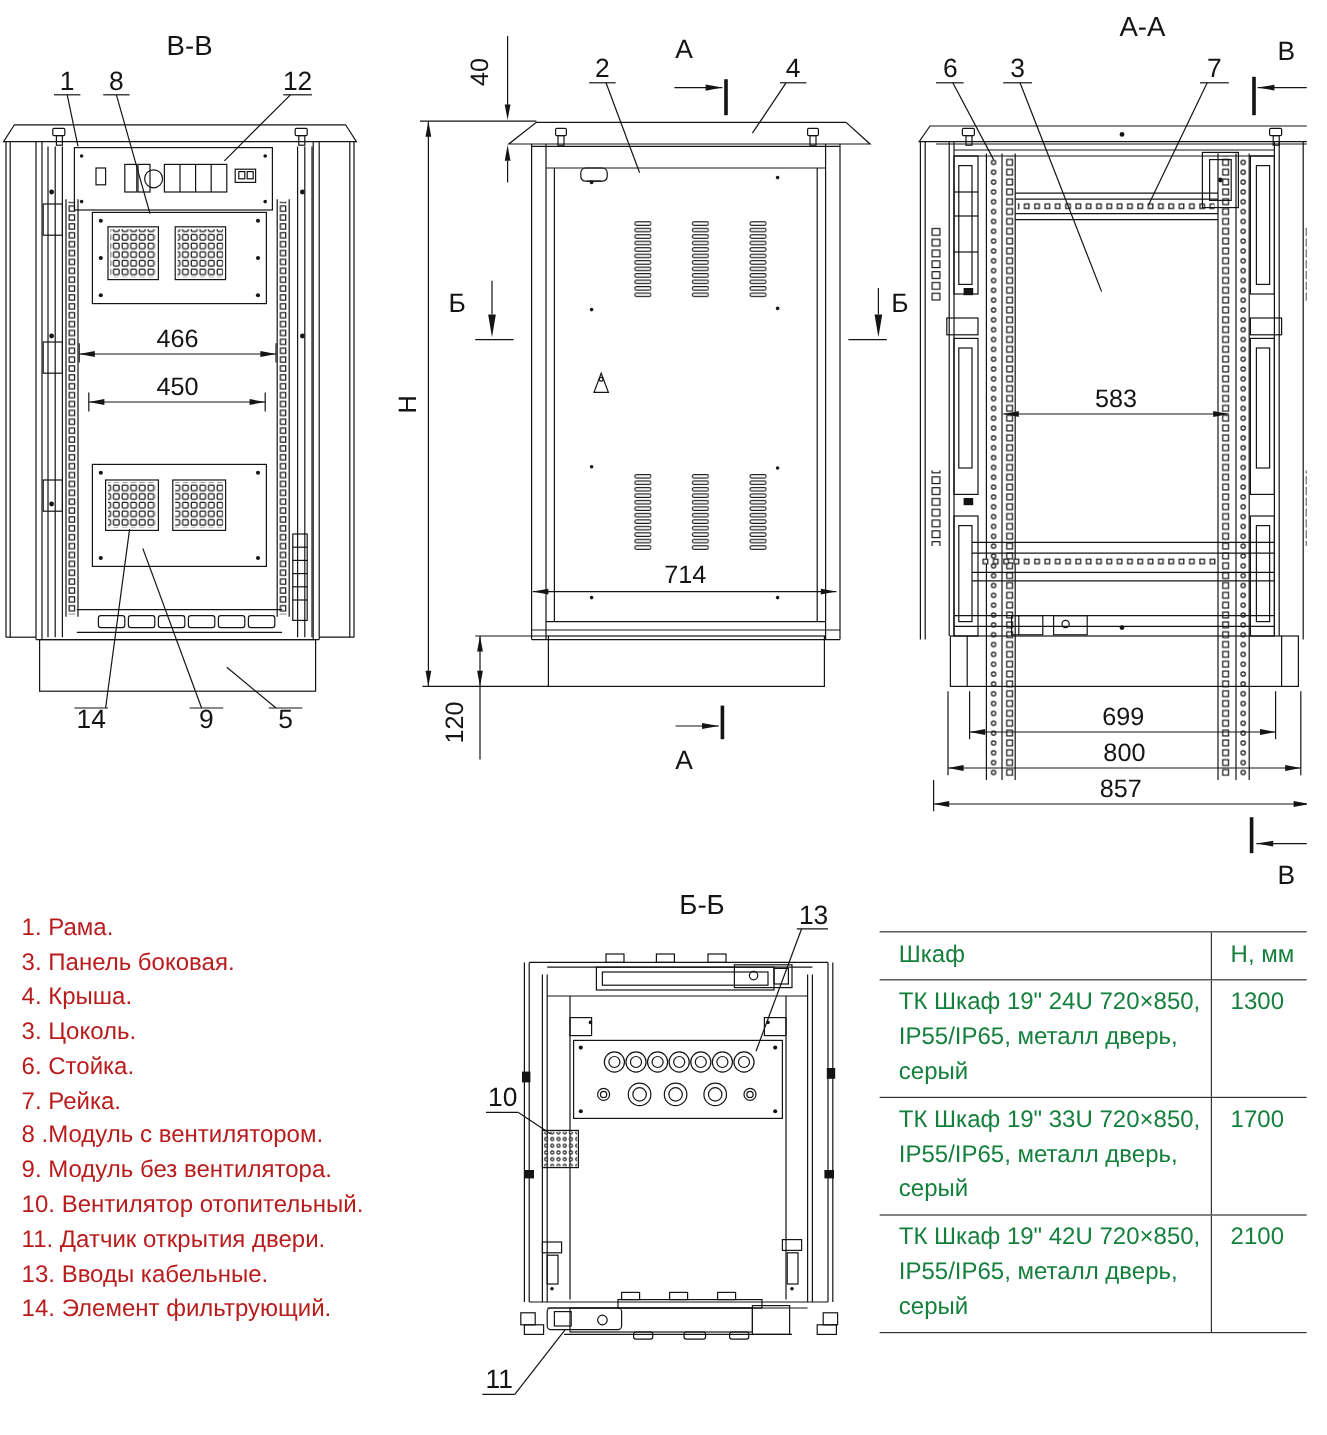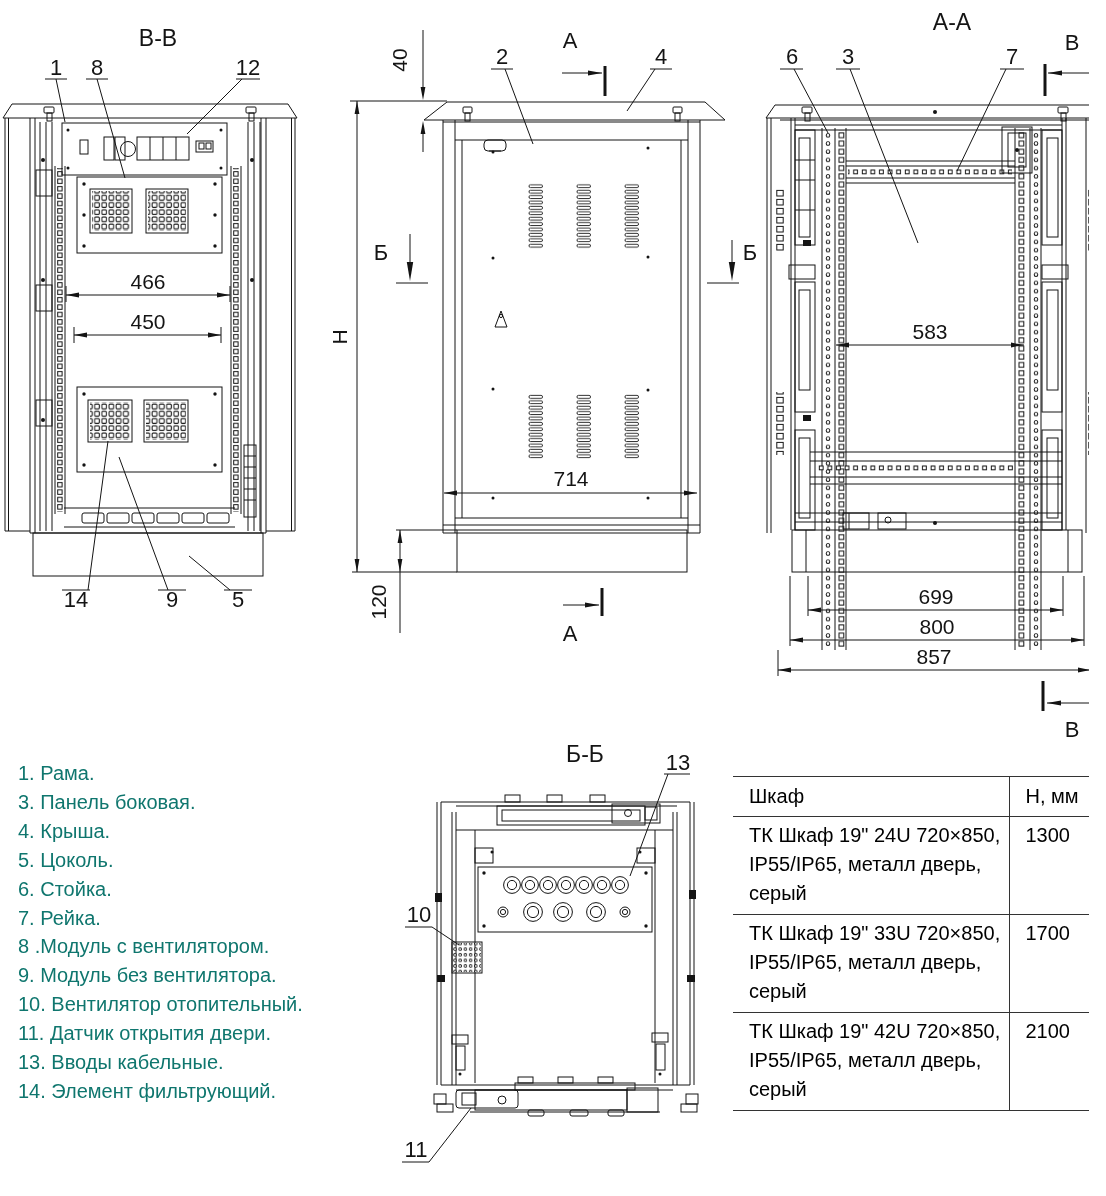--- a/index.html
+++ b/index.html
@@ -1,23 +1,23 @@
 <!DOCTYPE html>
 <html><head>
 <meta charset="utf-8">
 <style>
   html,body{margin:0;padding:0;background:#fff;}
   .canvas{position:relative;width:1089px;height:1196px;background:#fff;overflow:hidden;
           font-family:"Liberation Sans",sans-serif;color:#141414;}
   .canvas svg{position:absolute;left:0;top:0;}
   svg text{font-family:"Liberation Sans",sans-serif;}
   .legend{position:absolute;left:18px;top:759px;font-size:20px;line-height:28.9px;
-          white-space:nowrap;color:#0f766e;}
+          white-space:nowrap;color:#b91c1c;}
   table.spec{position:absolute;left:733px;top:776px;width:356px;border-collapse:collapse;
-          font-size:20px;color:#000000;table-layout:fixed;}
+          font-size:20px;color:#15803d;table-layout:fixed;}
   table.spec th,table.spec td{font-weight:normal;text-align:left;vertical-align:top;
           line-height:29px;padding:4px 6px 6px 16px;}
   table.spec th{border-top:1.5px solid #333;border-bottom:1.5px solid #333;padding-top:5px;padding-bottom:5px;}
   table.spec td{border-bottom:1.5px solid #333;}
   table.spec th.colh,table.spec td.colh{border-left:1.5px solid #333;}
   col.c1{width:276px;} col.c2{width:80px;}
 </style>
 </head>
 <body>
 
@@ -530,21 +530,21 @@
     <text x="419" y="922" font-size="22">10</text>
     <text x="416" y="1157" font-size="22">11</text>
   </g>
 </g>
 </svg>
 
 <div class="legend">
   <div>1. Рама.</div>
   <div>3. Панель боковая.</div>
   <div>4. Крыша.</div>
-  <div>5. Цоколь.</div>
+  <div>3. Цоколь.</div>
   <div>6. Стойка.</div>
   <div>7. Рейка.</div>
   <div>8 .Модуль с вентилятором.</div>
   <div>9. Модуль без вентилятора.</div>
   <div>10. Вентилятор отопительный.</div>
   <div>11. Датчик открытия двери.</div>
   <div>13. Вводы кабельные.</div>
   <div>14. Элемент фильтрующий.</div>
 </div>
 

